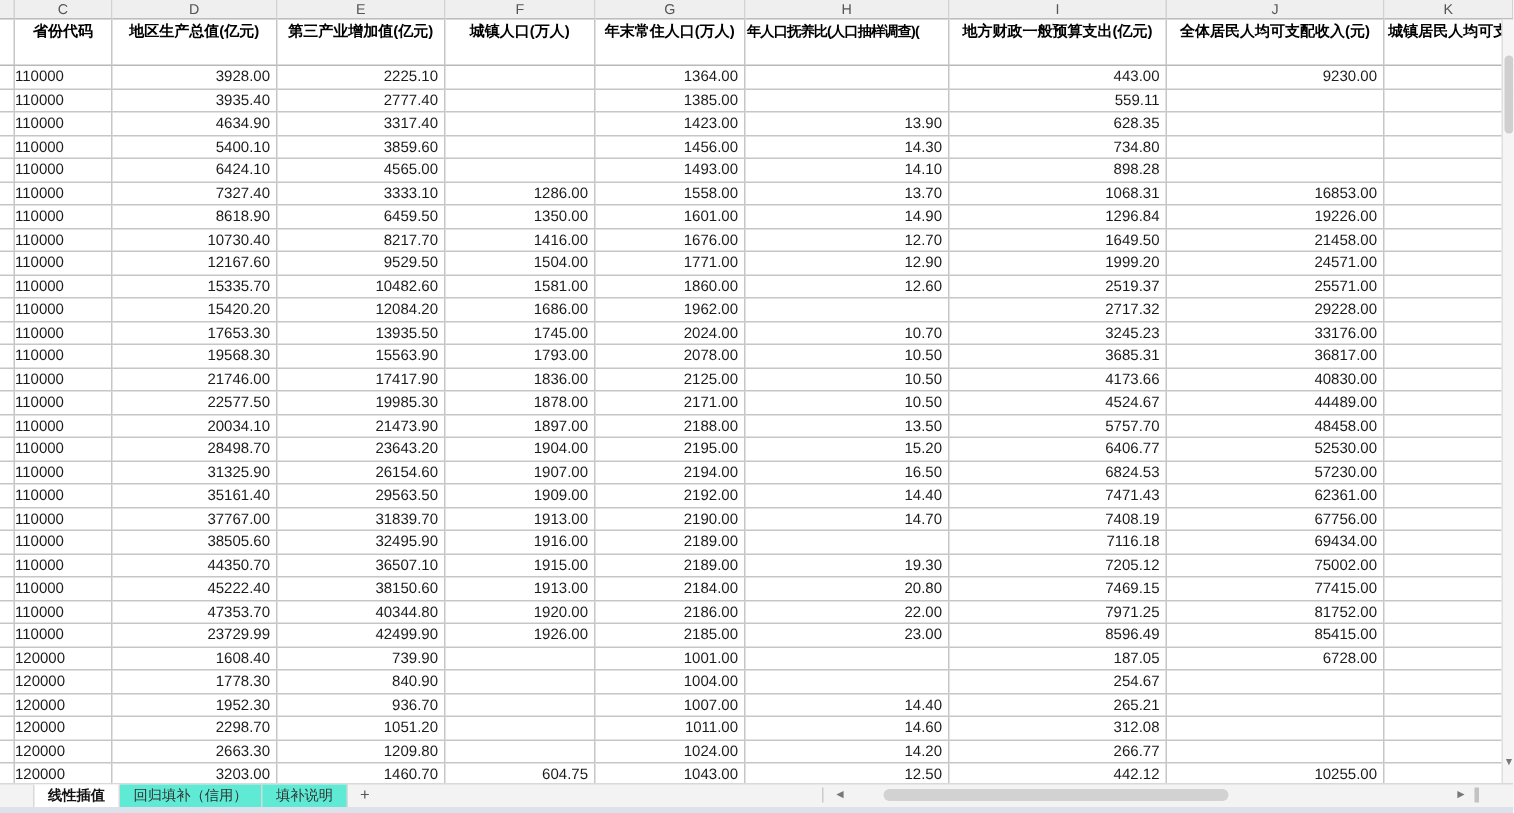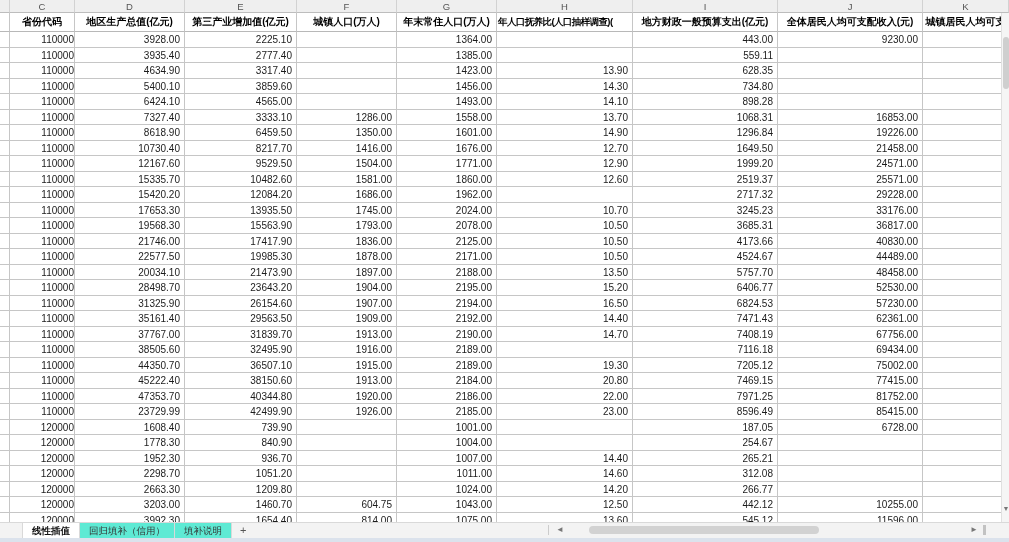--- a/index.html
+++ b/index.html
@@ -15,31 +15,31 @@
     overflow:hidden;white-space:nowrap;box-sizing:border-box;
     font-size:10px;color:#1b1b1b;line-height:15px;
   }
   
   .letters-row{height:13px;background:#efefef;}
   .letters-row .cell{
     border-right:1px solid #d2d2d2;border-bottom:1px solid #bdbdbd;
     color:#555;font-size:9.5px;line-height:13px;text-align:center;background:#efefef;
   }
   
-  .header-row{height:19px;}
+  .header-row{height:31px;}
   .header-row .cell{
     font-weight:600;color:#000;text-align:center;line-height:18px;font-size:10px;
     border-bottom:1px solid #b8b8b8;
   }
   .header-row .cell.squeeze{font-size:9.5px;letter-spacing:-0.6px;text-align:left;padding-left:1px;}
   
   .data-row{height:15.5px;}
   .data-row .cell{line-height:15px;}
   .num{text-align:right;padding-right:4px;}
-  .ctr{text-align:right;}
+  .ctr{text-align:left;}
   
   .vscroll{position:absolute;top:13px;right:0;width:8px;height:514px;background:#f5f5f5;border-left:1px solid #e0e0e0;box-sizing:border-box;}
   .vscroll-thumb{position:absolute;top:24px;left:1px;width:6px;height:52px;background:#cfcfcf;border-radius:3px;}
   .vscroll-down{position:absolute;left:0;bottom:14px;width:8px;text-align:center;font-size:7px;color:#777;line-height:8px;}
   
   .tabbar{
     position:absolute;left:0;bottom:4px;width:1009px;height:16px;
     background:#f3f3f3;border-top:1px solid #d9d9d9;box-sizing:border-box;
     display:flex;align-items:center;font-size:9.5px;color:#333;padding-left:28px;
   }

